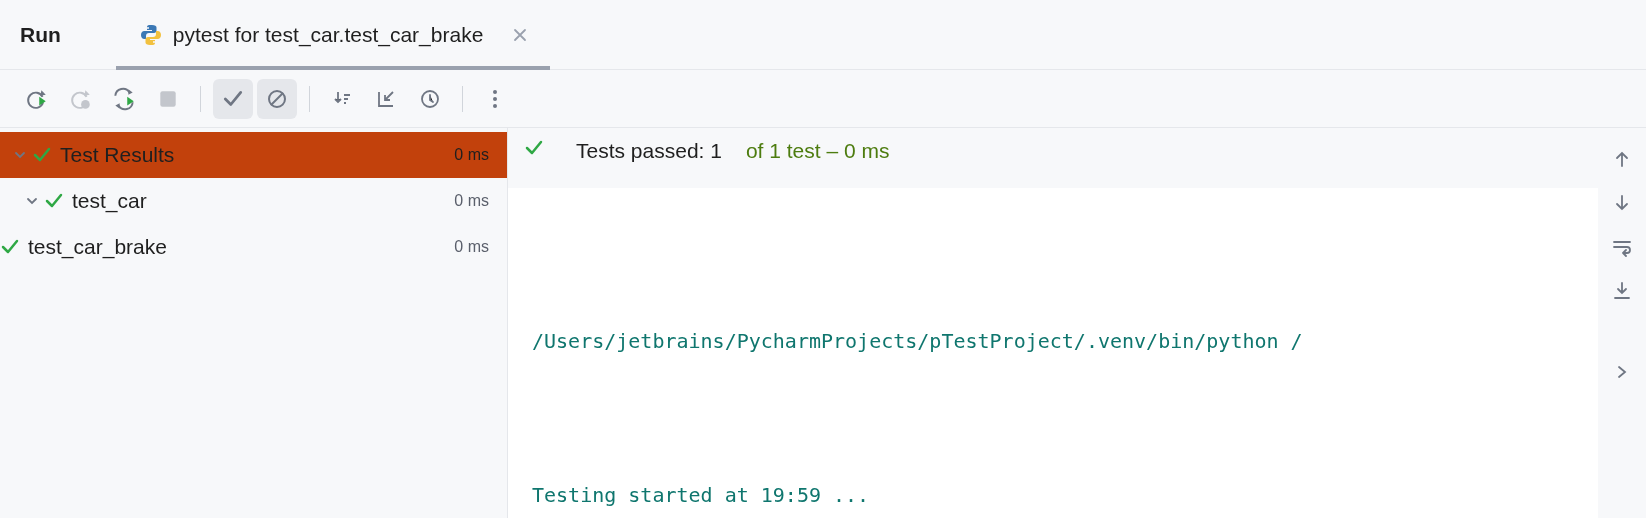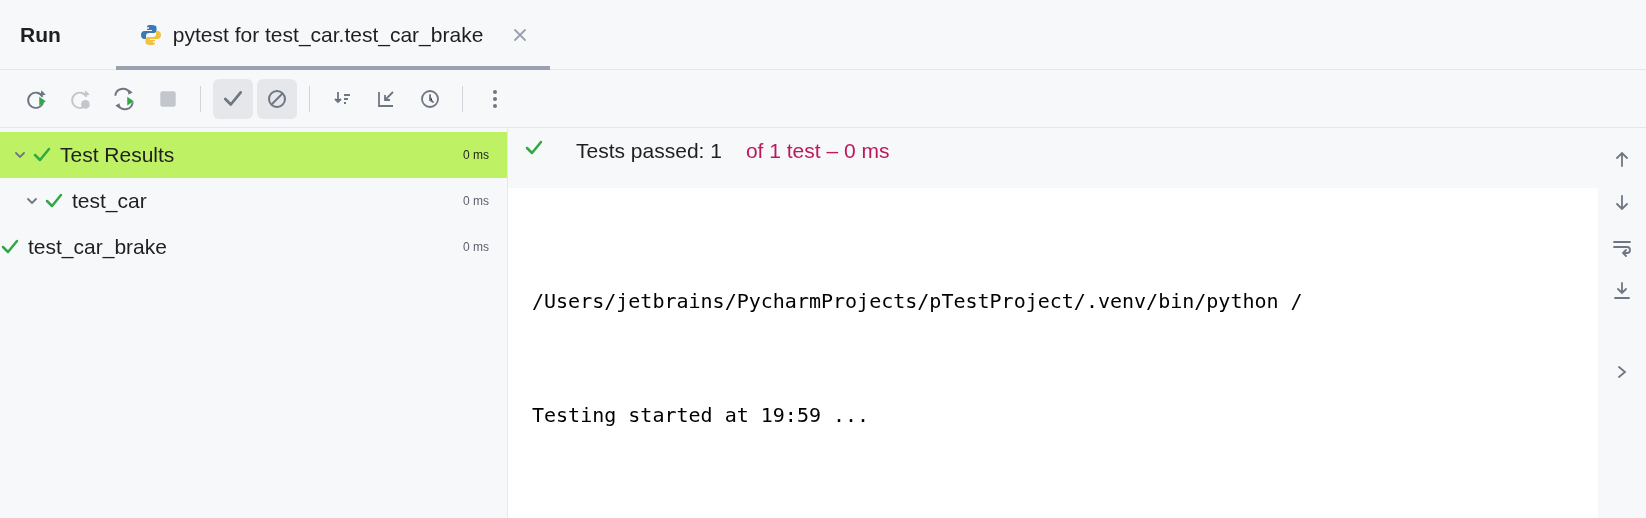--- a/index.html
+++ b/index.html
@@ -94,74 +94,75 @@
   padding-top: 4px;
 }
 .tree-row {
   display: flex;
   align-items: center;
   height: 46px;
   font-size: 21px;
   cursor: pointer;
 }
 .tree-row.root {
-  background: #bef264;
+  background: #c2410c;
 }
 .chevron {
   width: 24px;
   display: flex;
   justify-content: center;
   color: #6f7683;
 }
 .check {
   color: #2fa845;
   margin-right: 8px;
 }
 .tree-label {
   flex: 1;
 }
 .tree-time {
   color: #5a5f6b;
   padding-right: 18px;
-  font-size: 12px;
+  font-size: 16px;
 }
 .root .tree-time {
   color: #1f1f1f;
   font-weight: 500;
 }
 .console-panel {
   flex: 1;
   display: flex;
   flex-direction: column;
 }
 .status-line {
   display: flex;
   align-items: baseline;
   height: 46px;
   padding: 10px 16px 0 16px;
   font-size: 21px;
   gap: 24px;
 }
 .status-gray {
-  color: #be185d;
+  color: #4d7c0f;
 }
 .console {
   flex: 1;
   background: #fff;
   font-family: "Menlo", "Consolas", monospace;
   font-size: 20px;
   line-height: 1.9;
   padding: 18px 8px 18px 24px;
   margin: 14px 0 0 0;
   overflow: hidden;
   white-space: pre;
   position: relative;
 }
 .console-line.link {
-  color: #000000;
+  color: #0f766e;
+  margin-top: 40px;
 }
 .gutter {
   width: 48px;
   display: flex;
   flex-direction: column;
   align-items: center;
   padding-top: 20px;
   gap: 22px;
 }
 .gutter-icon {

